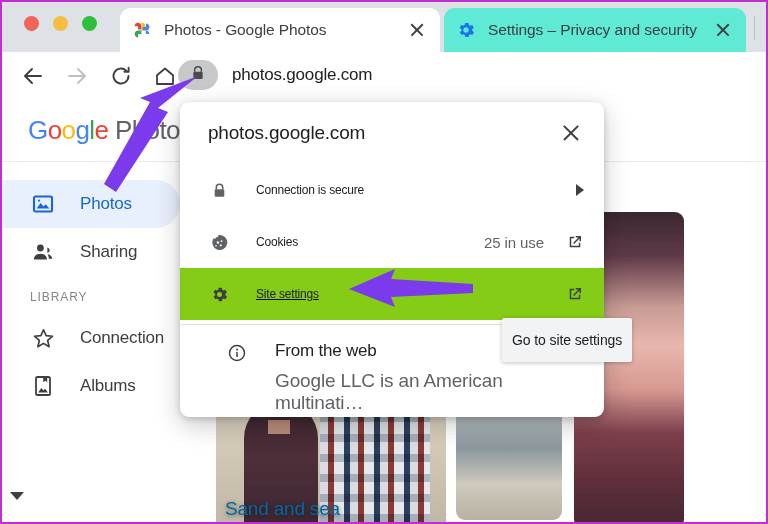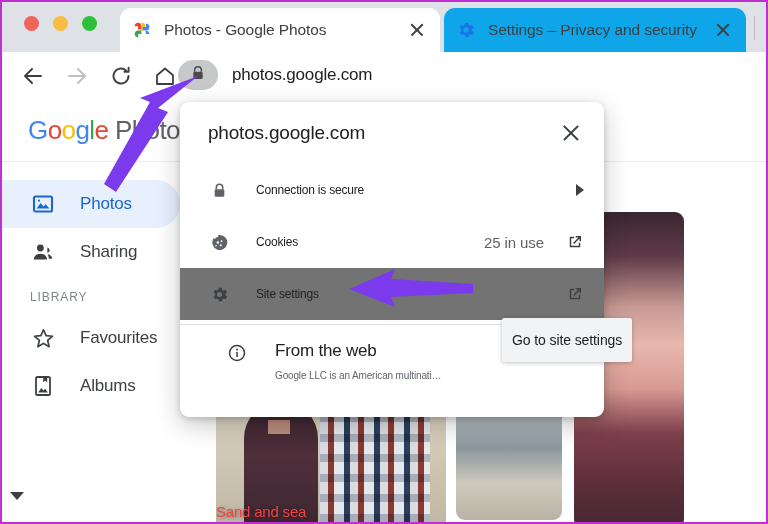--- a/index.html
+++ b/index.html
@@ -38,21 +38,21 @@
     border-radius: 11px 11px 0 0;
     display: flex; align-items: center;
     padding: 0 12px;
   }
   .tab.active {
     left: 118px; width: 320px;
     background: #ffffff;
   }
   .tab.inactive {
     left: 442px; width: 302px;
-    background: #0ea5e9;
+    background: #5eead4;
   }
   .tab-favicon {
     width: 20px; height: 20px; flex: 0 0 20px;
     margin-right: 12px;
     position: relative;
   }
   .tab-title {
     flex: 1 1 auto;
     font-size: 15.5px;
     color: #3c4043;
@@ -252,22 +252,22 @@
         rgba(40,60,90,0.28) 0 8px, rgba(255,255,255,0.12) 8px 20px);
     background-blend-mode: multiply;
     border-radius: 22px 16px 0 0;
   }
   .fig-plaid-head {
     position:absolute; left:130px; top: 96px;
     width: 48px; height: 44px; border-radius: 50%;
     background: #1c1418;
   }
   .caption {
-    position: absolute; left: 0; bottom: 18px;
-    font-size: 15px; color: #ef4444;
+    position: absolute; left: 9px; bottom: 18px;
+    font-size: 19px; color: #0369a1;
     letter-spacing: -0.2px;
     text-shadow: 0 1px 4px rgba(0,0,0,0.45);
   }
 
   
   .bubble {
     position: absolute; left: 178px; top: 100px;
     width: 424px; height: 315px;
     background: #ffffff;
     border-radius: 9px;
@@ -294,21 +294,21 @@
     background: #3c4043;
   }
   .bubble-close::before { transform: rotate(45deg); }
   .bubble-close::after  { transform: rotate(-45deg); }
 
   .row {
     display: flex; align-items: center;
     height: 52px;
     padding: 0 20px 0 28px;
   }
-  .row.highlight { background: #737373; }
+  .row.highlight { background: #84cc16; text-decoration: underline; }
   .row-ico {
     width: 22px; height: 22px; flex: 0 0 22px;
     margin-right: 26px;
     display:flex; align-items:center; justify-content:center;
   }
   .row-label {
     font-size: 12px; color: #202124;
     letter-spacing: -0.2px;
     flex: 1 1 auto;
   }
@@ -336,21 +336,21 @@
   }
   .fromweb-ico {
     width: 22px; height: 22px; flex: 0 0 22px;
     margin-right: 26px; margin-top: 2px;
   }
   .fromweb-body { flex: 1 1 auto; }
   .fromweb-title {
     font-size: 17px; color: #202124; letter-spacing: -0.2px;
   }
   .fromweb-desc {
-    font-size: 10px; color: #5f6368;
+    font-size: 19px; color: #5f6368;
     margin-top: 9px; letter-spacing: -0.15px;
   }
   .fromweb-caret { margin-top: 6px; }
 
   
   .tooltip {
     position: absolute; left: 500px; top: 316px;
     background: #f1f3f4;
     color: #202124;
     font-size: 14px;
@@ -475,21 +475,21 @@
       </div>
 
       <div class="section-label">LIBRARY</div>
 
       <div class="nav-item">
         <span class="nav-ico">
           <svg width="25" height="25" viewBox="0 0 24 24">
             <path d="M12 3.6 14.5 9.3l6.2.5-4.7 4.1 1.4 6-5.4-3.2-5.4 3.2 1.4-6-4.7-4.1 6.2-.5z" stroke="#3c4043" stroke-width="1.6" fill="none" stroke-linejoin="round"></path>
           </svg>
         </span>
-        <span class="nav-label">Favourites</span>
+        <span class="nav-label">Connection</span>
       </div>
 
       <div class="nav-item">
         <span class="nav-ico">
           <svg width="24" height="24" viewBox="0 0 24 24">
             <rect x="5" y="3" width="14" height="18" rx="1.6" stroke="#3c4043" stroke-width="1.8" fill="none"></rect>
             <path d="M12.2 3v5.2l2-1.4 2 1.4V3z" fill="#3c4043"></path>
             <path d="M7.2 18.4 10.3 14l2.2 2.6 1.6-1.8 2.8 3.6z" fill="#3c4043"></path>
           </svg>
         </span>

